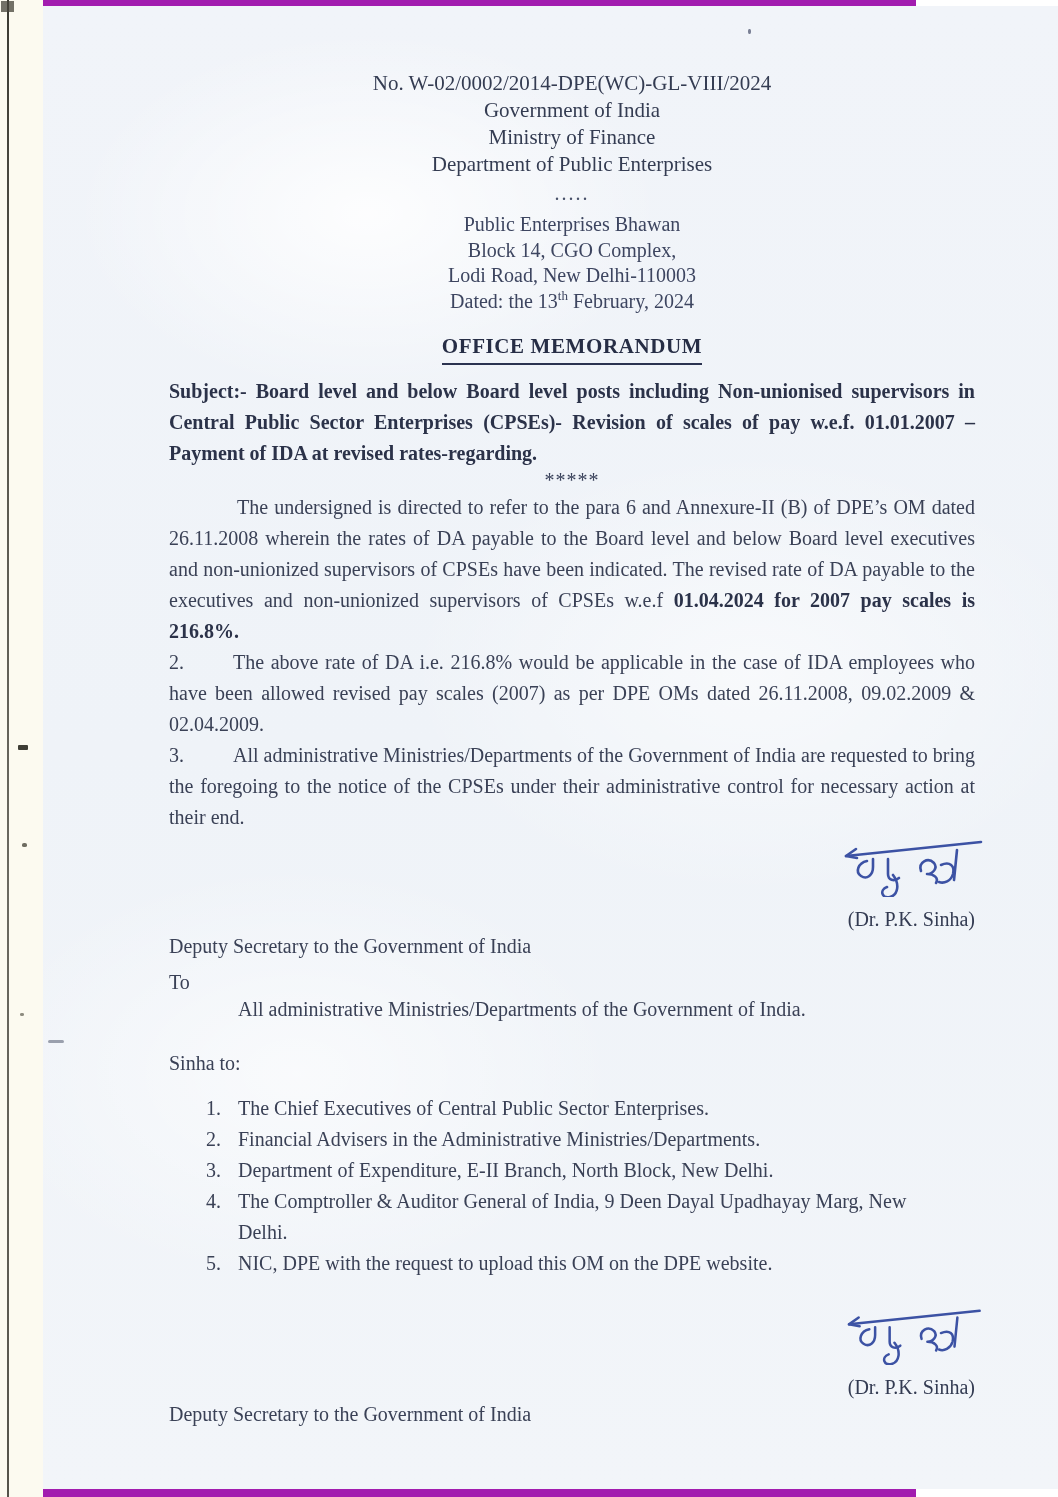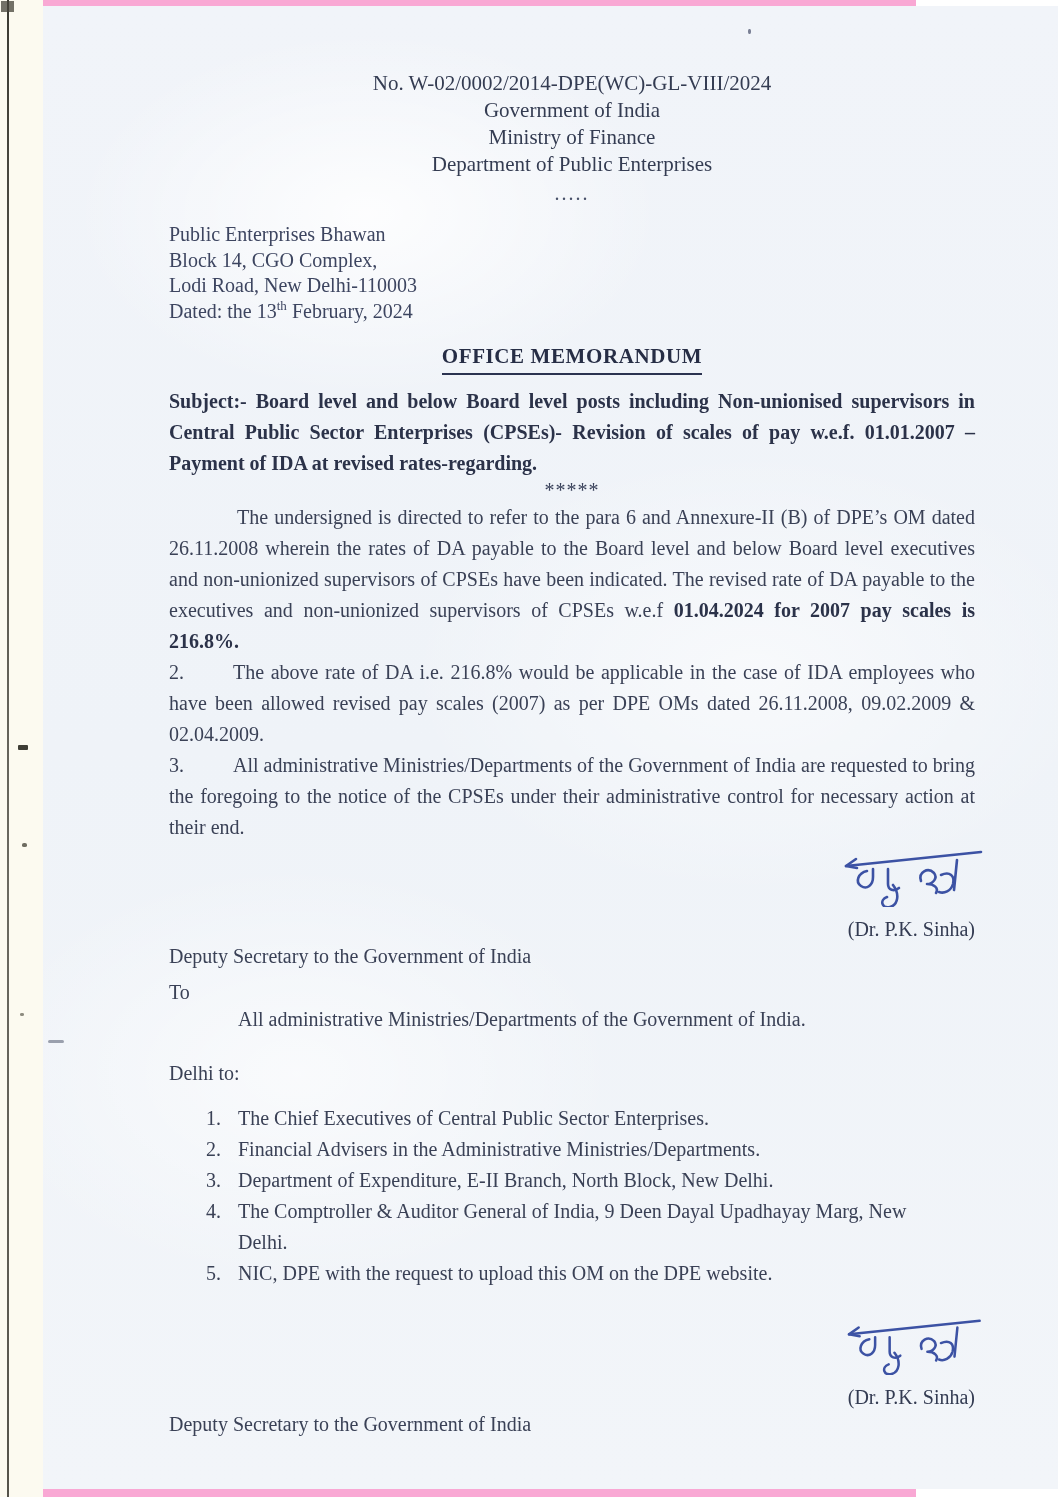--- a/index.html
+++ b/index.html
@@ -1,19 +1,19 @@
 <!DOCTYPE html>
 <html><head>
 <meta charset="utf-8">
 <style>
   * { margin: 0; padding: 0; box-sizing: border-box; }
   html, body { width: 1058px; height: 1497px; background: #ffffff; overflow: hidden; }
   body { font-family: "Liberation Serif", "DejaVu Serif", serif; color: #3a4156; }
 
-  .scan-root { position: relative; width: 916px; height: 1497px; background: #f9a8d4; }
+  .scan-root { position: relative; width: 916px; height: 1497px; background: #a21caf; }
 
   
   .margin-strip {
     position: absolute; left: 0; top: 0; width: 43px; height: 1497px;
     background: #fcfaf0;
   }
   
   .edge-line {
     position: absolute; left: 7px; top: 0; width: 2px; height: 1497px;
     background: linear-gradient(180deg, #3c3b33 0%, #5a584e 30%, #6b6960 60%, #55534a 100%);
@@ -32,21 +32,21 @@
       radial-gradient(ellipse 460px 300px at 25% 72%, rgba(255,255,255,.6), rgba(255,255,255,0) 70%),
       linear-gradient(180deg, #f1f4f9 0%, #eff3f8 50%, #f2f5f9 100%);
     padding: 64px 83px 0 126px;
     font-size: 20px;
     line-height: 31px;
   }
 
   .hdr { text-align: center; line-height: 27px; font-size: 21px; color: #343c52; }
   .dots { text-align: center; line-height: 24px; margin-top: 3px; letter-spacing: 2px; color: #49516a; }
 
-  .addr { text-align: left; line-height: 25.5px; margin-top: 17px; color: #3d4560; }
+  .addr { text-align: center; line-height: 25.5px; margin-top: 7px; color: #3d4560; }
   sup { font-size: 13px; vertical-align: super; line-height: 0; }
 
   .om-title-wrap { text-align: center; margin-top: 17px; }
   .om-title {
     display: inline-block; font-weight: bold; font-size: 21px; letter-spacing: .6px;
     color: #262d45; border-bottom: 2px solid #2b3350; padding-bottom: 1px; text-align: right;
   }
 
   .subject {
     margin-top: 11px; font-weight: bold; text-align: justify; color: #2b3249;
@@ -134,21 +134,21 @@
         <path d="M108 30 c9 -4 14 1 12 9 c-2 7 -9 10 -14 8"></path>
         <path d="M124 15 l-3 30"></path>
       </svg>
       <div class="sig-name">(Dr. P.K. Sinha)</div>
       <div class="sig-title">Deputy Secretary to the Government of India</div>
     </div>
 
     <div class="to-label">To</div>
     <div class="to-text">All administrative Ministries/Departments of the Government of India.</div>
 
-    <div class="copy-label">Delhi to:</div>
+    <div class="copy-label">Sinha to:</div>
 
     <ol class="copy-list">
       <li><span class="num">1.</span><span class="txt">The Chief Executives of Central Public Sector Enterprises.</span></li>
       <li><span class="num">2.</span><span class="txt">Financial Advisers in the Administrative Ministries/Departments.</span></li>
       <li><span class="num">3.</span><span class="txt">Department of Expenditure, E-II Branch, North Block, New Delhi.</span></li>
       <li class="narrow"><span class="num">4.</span><span class="txt">The Comptroller &amp; Auditor General of India, 9 Deen Dayal Upadhayay Marg, New Delhi.</span></li>
       <li><span class="num">5.</span><span class="txt">NIC, DPE with the request to upload this OM on the DPE website.</span></li>
     </ol>
 
     <div class="sig-block second">

